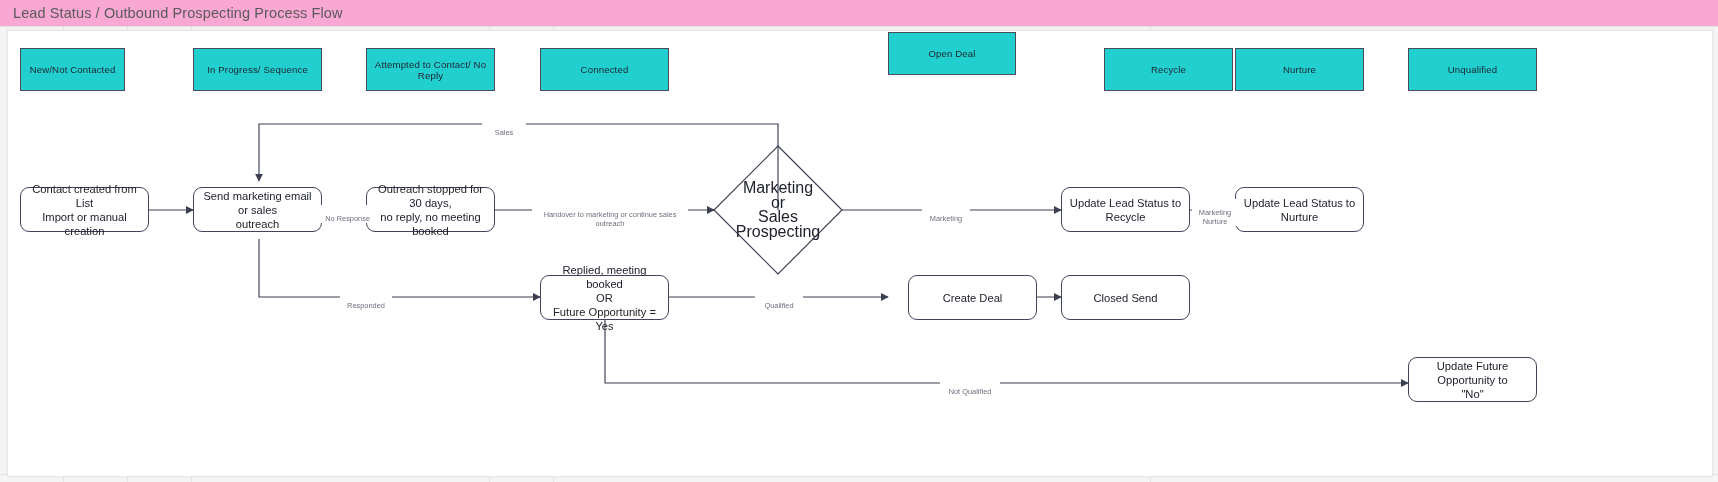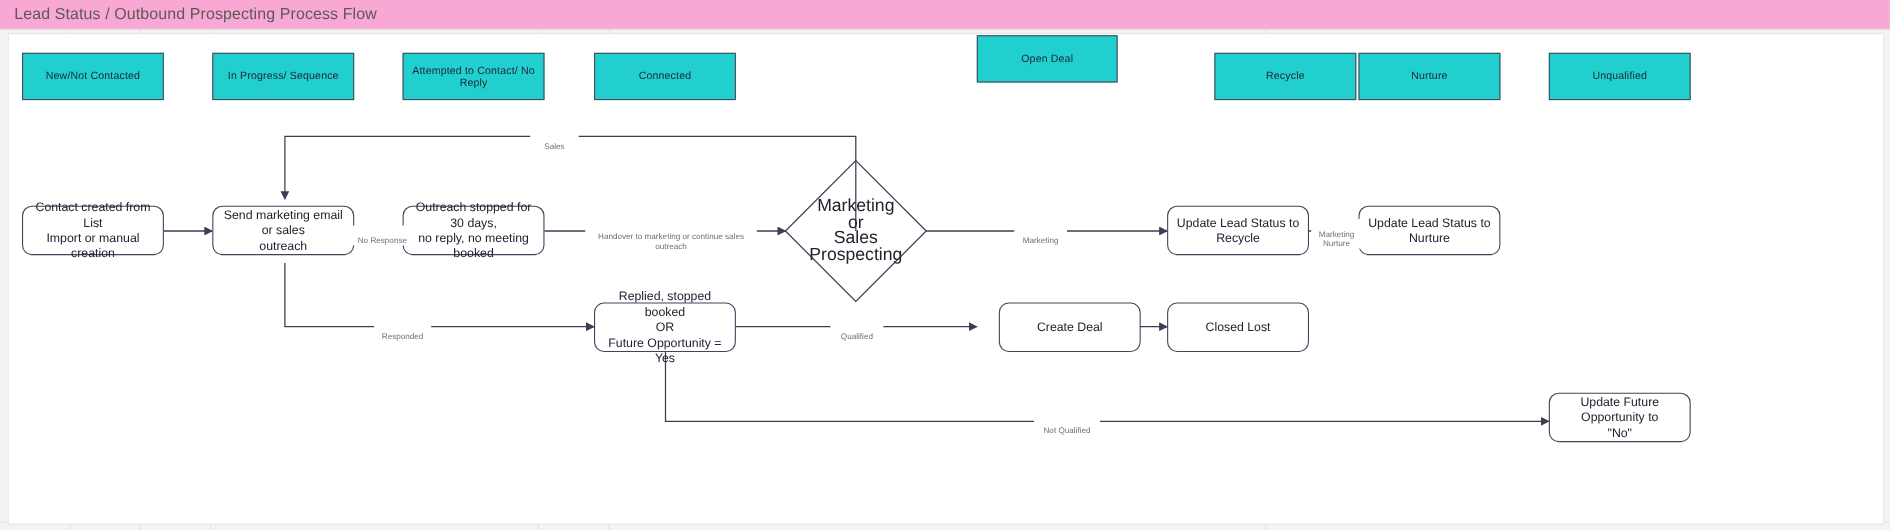--- a/index.html
+++ b/index.html
@@ -128,21 +128,21 @@
         <path d="M 1009 266 L 1053 266" marker-end="url(#arrow)"></path>
 
         <path d="M 597 289 L 597 352 L 1400 352" marker-end="url(#arrow)"></path>
       </g>
       <g fill="none" stroke="#3c3f52" stroke-width="1.15">
 
         <path d="M 770 115 L 834 179 L 770 243 L 706 179 Z"></path>
       </g>
     </svg>
 
-    <div class="node status-box" style="left:12px;top:17px;width:129px;">
+    <div class="node status-box" style="left:12px;top:17px;width:105px;">
       <span>New/Not Contacted</span>
     </div>
     <div class="node status-box" style="left:185px;top:17px;width:129px;">
       <span>In Progress/ Sequence</span>
     </div>
     <div class="node status-box" style="left:358px;top:17px;width:129px;">
       <span>Attempted to Contact/ No Reply</span>
     </div>
     <div class="node status-box" style="left:532px;top:17px;width:129px;">
       <span>Connected</span>
@@ -166,29 +166,29 @@
     </div>
     <div class="node proc-box" style="left:185px;top:156px;width:129px;height:45px;">
       <span class="txt">Send marketing email or sales
 outreach</span>
     </div>
     <div class="node proc-box" style="left:358px;top:156px;width:129px;height:45px;">
       <span class="txt">Outreach stopped for 30 days,
 no reply, no meeting booked</span>
     </div>
     <div class="node proc-box" style="left:532px;top:244px;width:129px;height:45px;">
-      <span class="txt">Replied, stopped booked
+      <span class="txt">Replied, meeting booked
 OR
 Future Opportunity = Yes</span>
     </div>
     <div class="node proc-box" style="left:900px;top:244px;width:129px;height:45px;">
       <span class="txt">Create Deal</span>
     </div>
     <div class="node proc-box" style="left:1053px;top:244px;width:129px;height:45px;">
-      <span class="txt">Closed Lost</span>
+      <span class="txt">Closed Send</span>
     </div>
     <div class="node proc-box" style="left:1053px;top:156px;width:129px;height:45px;">
       <span class="txt">Update Lead Status to Recycle</span>
     </div>
     <div class="node proc-box" style="left:1227px;top:156px;width:129px;height:45px;">
       <span class="txt">Update Lead Status to Nurture</span>
     </div>
     <div class="node proc-box" style="left:1400px;top:326px;width:129px;height:45px;">
       <span class="txt">Update Future Opportunity to
 "No"</span>

